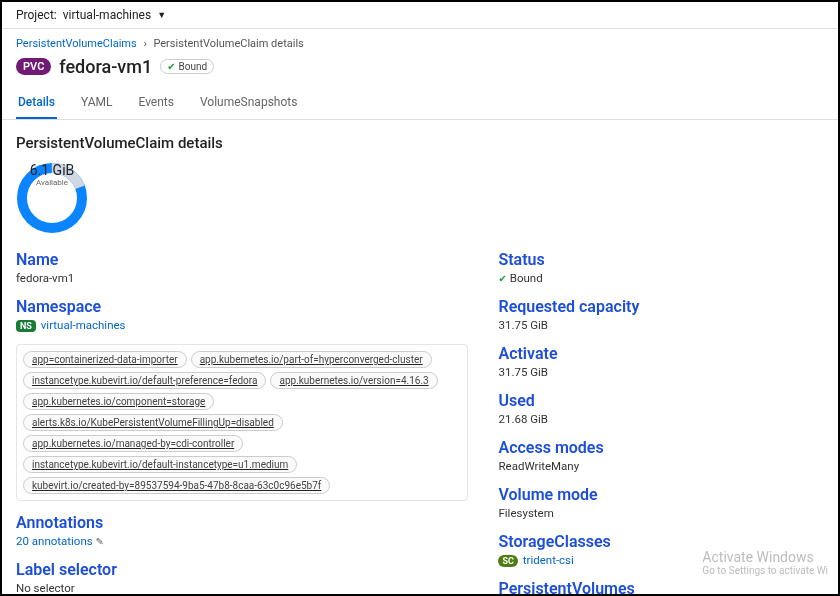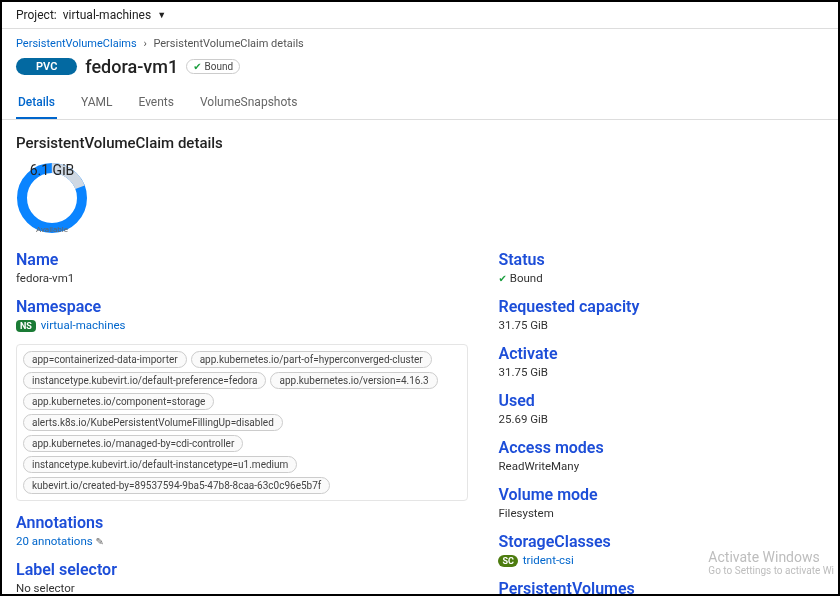--- a/index.html
+++ b/index.html
@@ -28,25 +28,25 @@
     color: #0066cc;
   }
   .breadcrumb-sep { color: #555; margin: 0 4px; }
   .title-row {
     padding: 6px 14px 10px;
     display: flex;
     align-items: center;
     gap: 8px;
   }
   .pvc-badge {
-    background: #0369a1;
+    background: #701a75;
     color: #fff;
     font-weight: 600;
     font-size: 11px;
-    padding: 2px 20px;
+    padding: 2px 7px;
     border-radius: 10px;
   }
   .title-text { font-size: 18px; font-weight: 500; }
   .status-pill {
     border: 1px solid #ccc;
     border-radius: 10px;
     padding: 1px 6px;
     font-size: 10px;
     display: inline-flex;
     align-items: center;
@@ -74,21 +74,21 @@
   .content {
     padding: 14px 14px 0;
   }
   .section-title { font-size: 15px; font-weight: 500; margin-bottom: 10px; }
   .donut-wrap { margin: 6px 0 16px; }
   .donut { width: 72px; height: 72px; position: relative; }
   .donut svg { transform: rotate(-90deg); }
   .donut-center {
     position: absolute; inset: 0;
     display: flex; flex-direction: column;
-    align-items: center; justify-content: space-between;
+    align-items: center; justify-content: flex-start;
     font-size: 11px;
   }
   .donut-center .big { font-size: 14px; font-weight: 400; }
   .donut-center .small { font-size: 8px; color: #666; }
   .cols { display: flex; gap: 30px; }
   .col-left { flex: 0 0 56%; }
   .col-right { flex: 1; }
   .field { margin-bottom: 12px; }
   .field-label { font-size: 16px; font-weight: 600; color: #1d4ed8; margin-bottom: 2px; }
   .field-value { font-size: 11.5px; color: #333; }
@@ -126,33 +126,34 @@
   .labels-header { display: flex; justify-content: space-between; align-items: center; }
   .edit-link { color: #0066cc; font-size: 11px; display: inline-flex; align-items: center; gap: 3px; }
   .label-chips {
     border: 1px solid #e5e5e5;
     border-radius: 4px;
     padding: 6px;
     margin-top: 4px;
     display: flex;
     flex-wrap: wrap;
     gap: 4px;
+    text-decoration: underline;
   }
   .chip {
     border: 1px solid #ccc;
     border-radius: 12px;
     padding: 2px 8px;
     font-size: 10px;
     color: #444;
     background: #fafafa;
   }
   .pencil { font-size: 10px; color: #666; }
   .watermark {
     position: absolute;
-    right: 4px;
+    right: 10px;
     bottom: 18px;
     color: #bdbdbd;
     font-size: 14px;
     text-align: left;
     pointer-events: none;
   }
   .watermark .wm-sub { font-size: 10px; }
   .caret-down { font-size: 9px; }
 </style>
 </head>
@@ -253,21 +254,21 @@
       <div class="field">
         <div class="field-label">Requested capacity</div>
         <div class="field-value">31.75 GiB</div>
       </div>
       <div class="field">
         <div class="field-label">Activate</div>
         <div class="field-value">31.75 GiB</div>
       </div>
       <div class="field">
         <div class="field-label">Used</div>
-        <div class="field-value">25.69 GiB</div>
+        <div class="field-value">21.68 GiB</div>
       </div>
       <div class="field">
         <div class="field-label">Access modes</div>
         <div class="field-value">ReadWriteMany</div>
       </div>
       <div class="field">
         <div class="field-label">Volume mode</div>
         <div class="field-value">Filesystem</div>
       </div>
       <div class="field">

